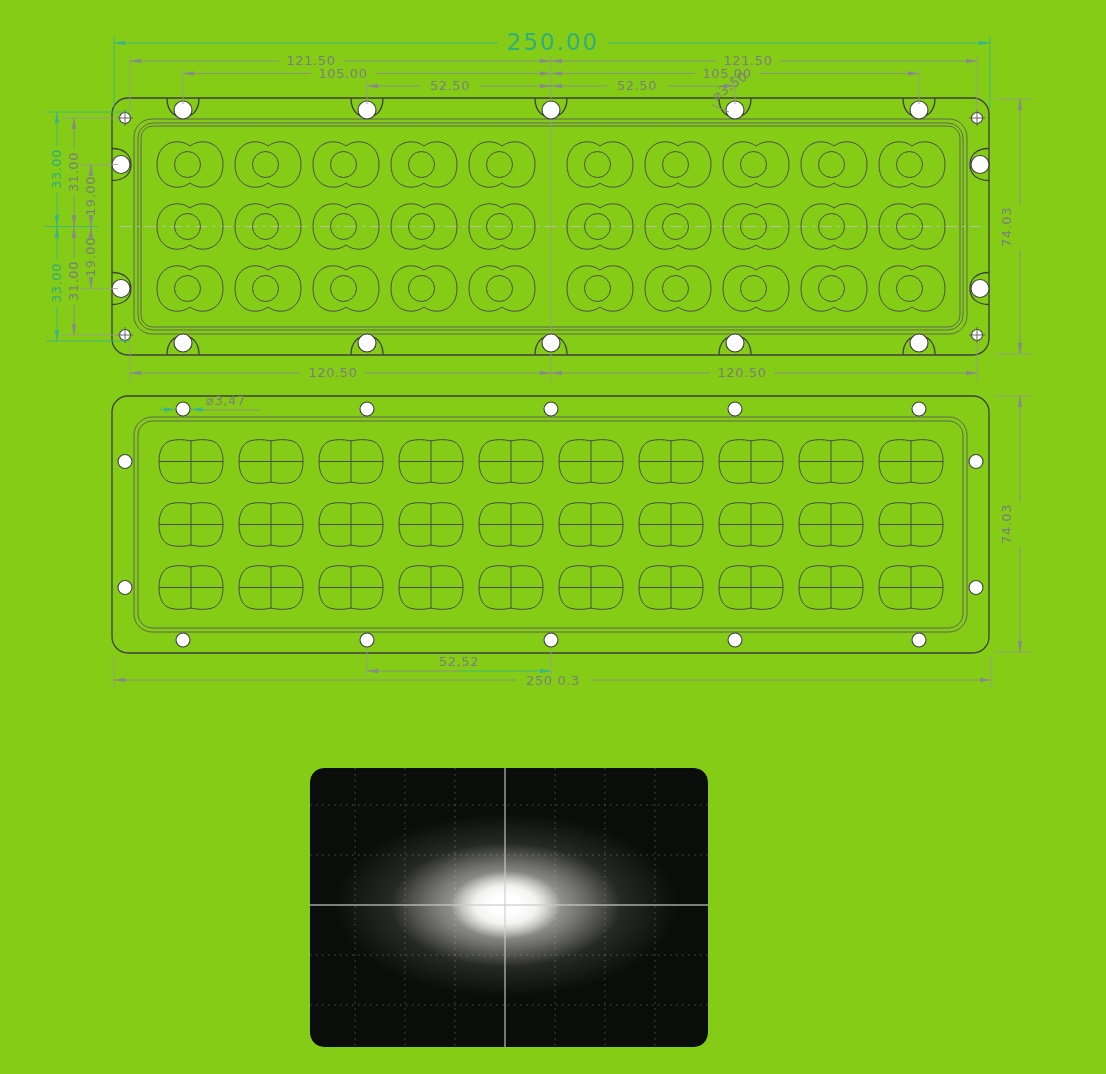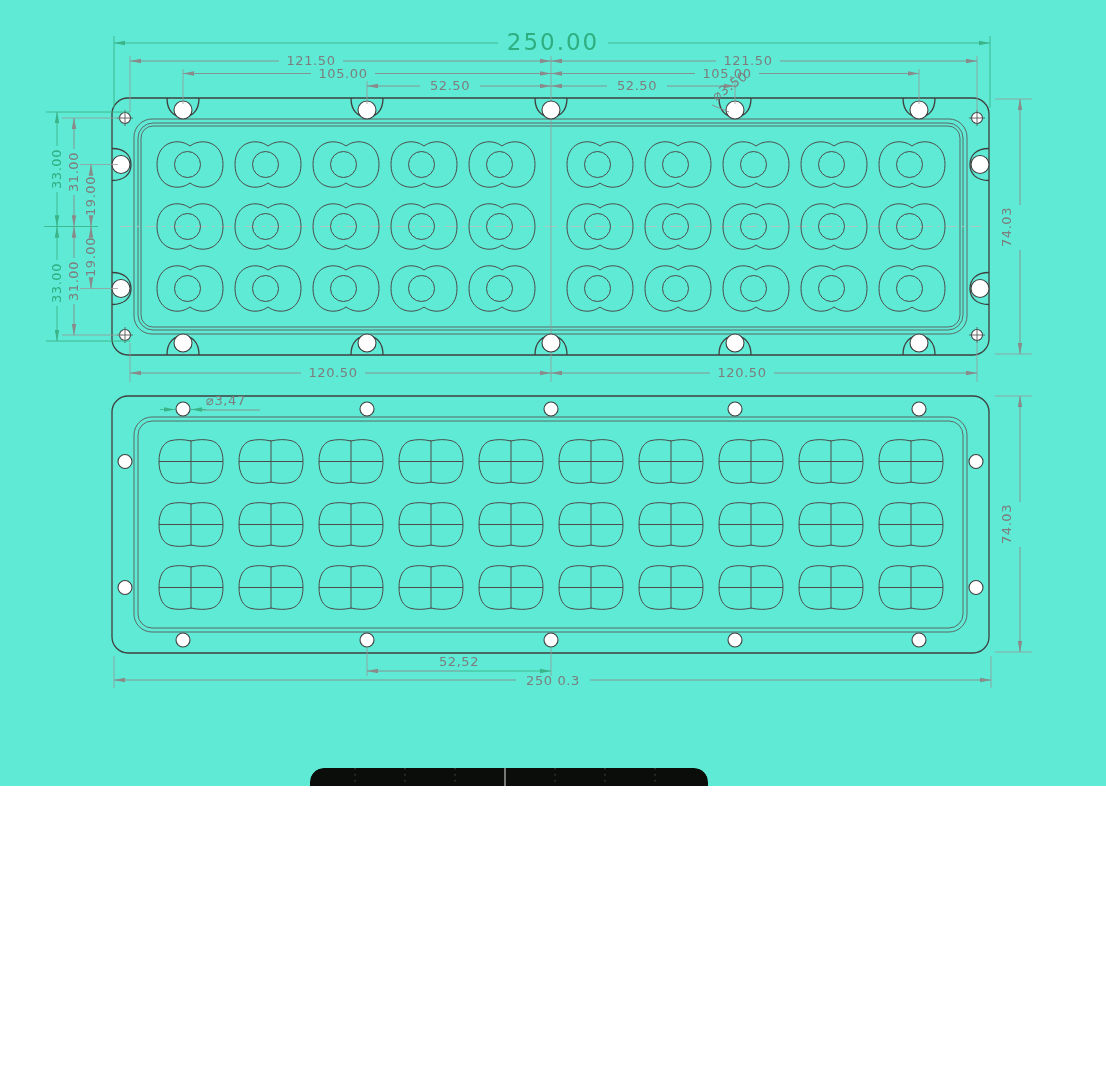--- a/index.html
+++ b/index.html
@@ -1,16 +1,16 @@
 <!DOCTYPE html>
 <html style="--green: #2fae80; --green-line: #3bb489;"><head>
 <meta charset="utf-8">
 <style>
   html,body{margin:0;padding:0;background:#ffffff;}
-  .page{position:relative;width:1106px;height:786px;background:#5eead4;overflow:hidden;
+  .page{position:relative;width:1106px;height:1074px;background:#84cc16;overflow:hidden;
         font-family:"DejaVu Sans","Liberation Sans",sans-serif;}
   svg text{font-family:"DejaVu Sans","Liberation Sans",sans-serif;}
   .dimtxt{fill:#7d7d7d;font-size:13px;letter-spacing:0.6px;}
   .dimtxt-big{fill:var(--green,#2fae80);font-size:23px;letter-spacing:2px;}
   .dimtxt-green{fill:var(--green,#2fae80);font-size:13px;letter-spacing:0.6px;}
   .dimline{stroke:#8a8a8a;stroke-width:0.9;fill:none;}
   .extline{stroke:#9a9a9a;stroke-width:0.8;fill:none;}
   .dimline-g{stroke:var(--green-line,#3bb489);stroke-width:0.9;fill:none;}
   .frame{stroke:#3f3f3f;stroke-width:1.3;fill:none;}
   .plate{stroke:#5a5a5a;stroke-width:0.9;fill:none;}

